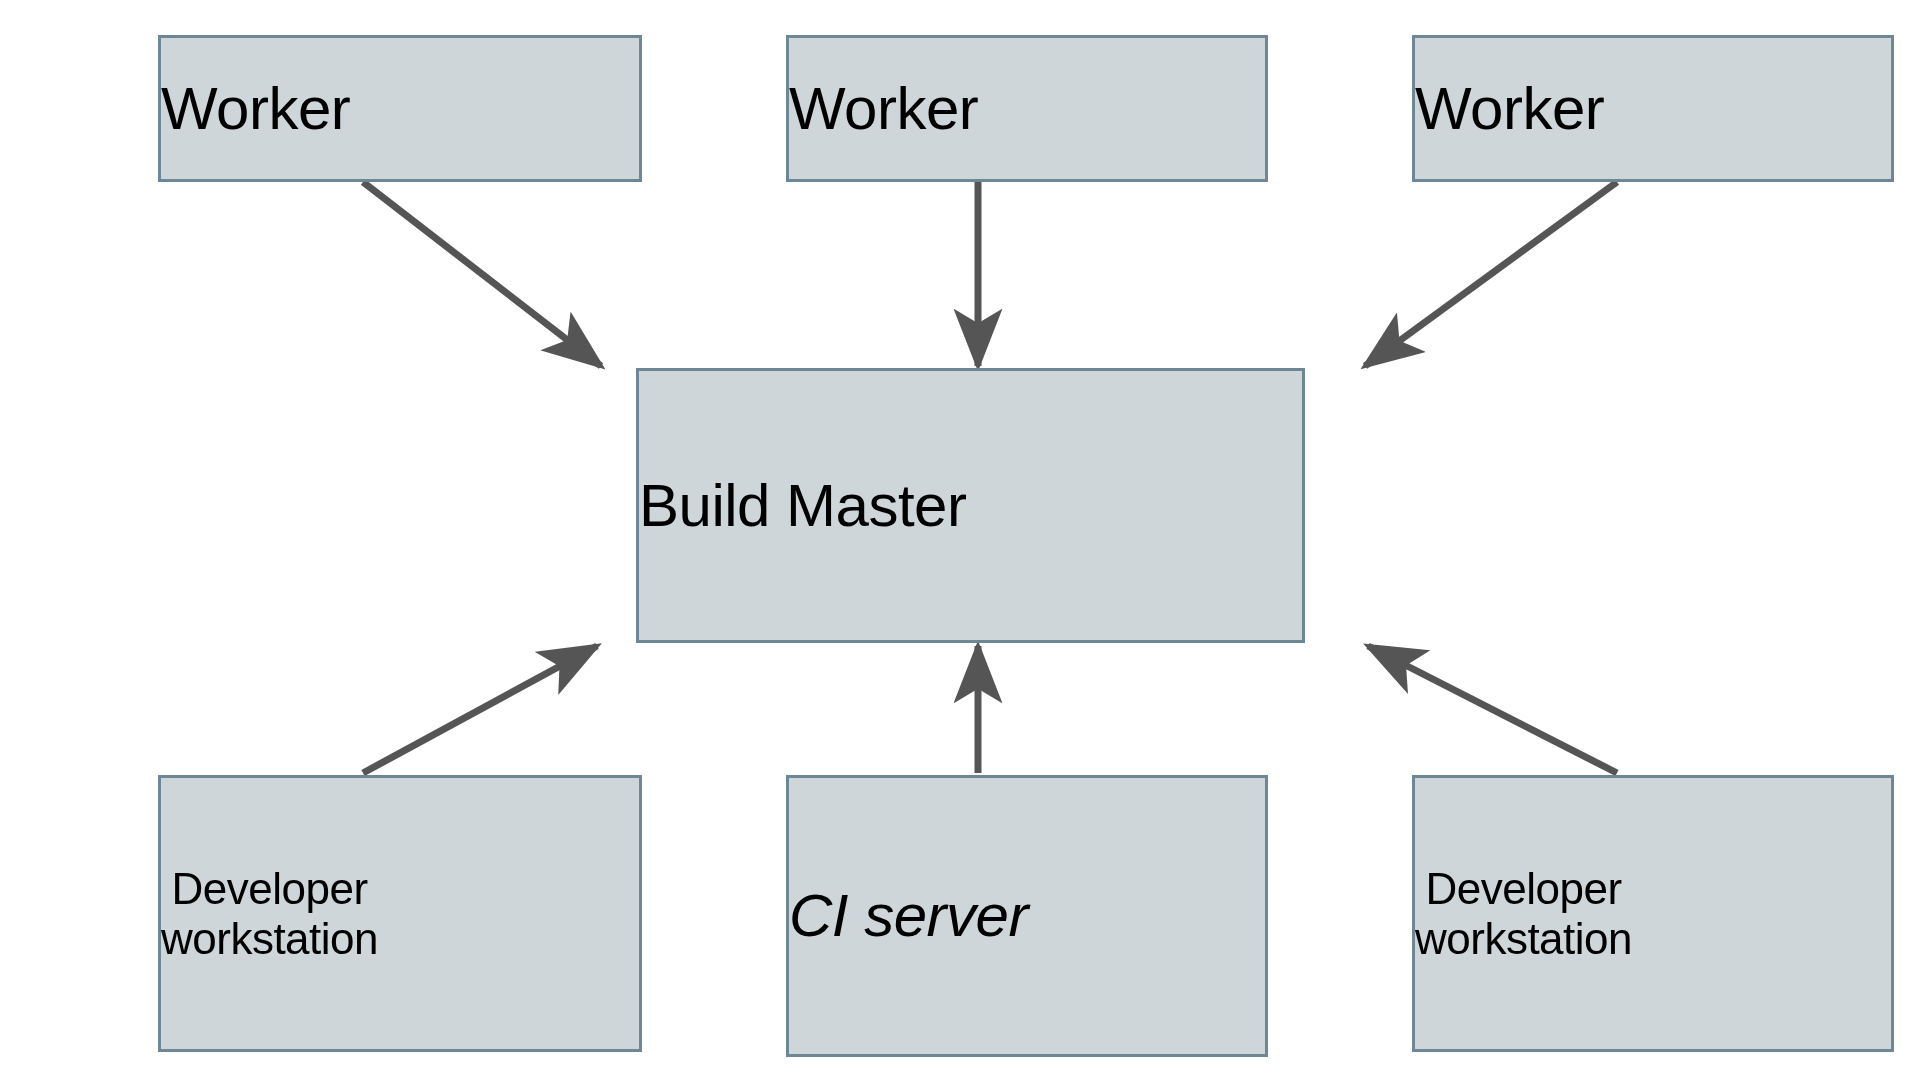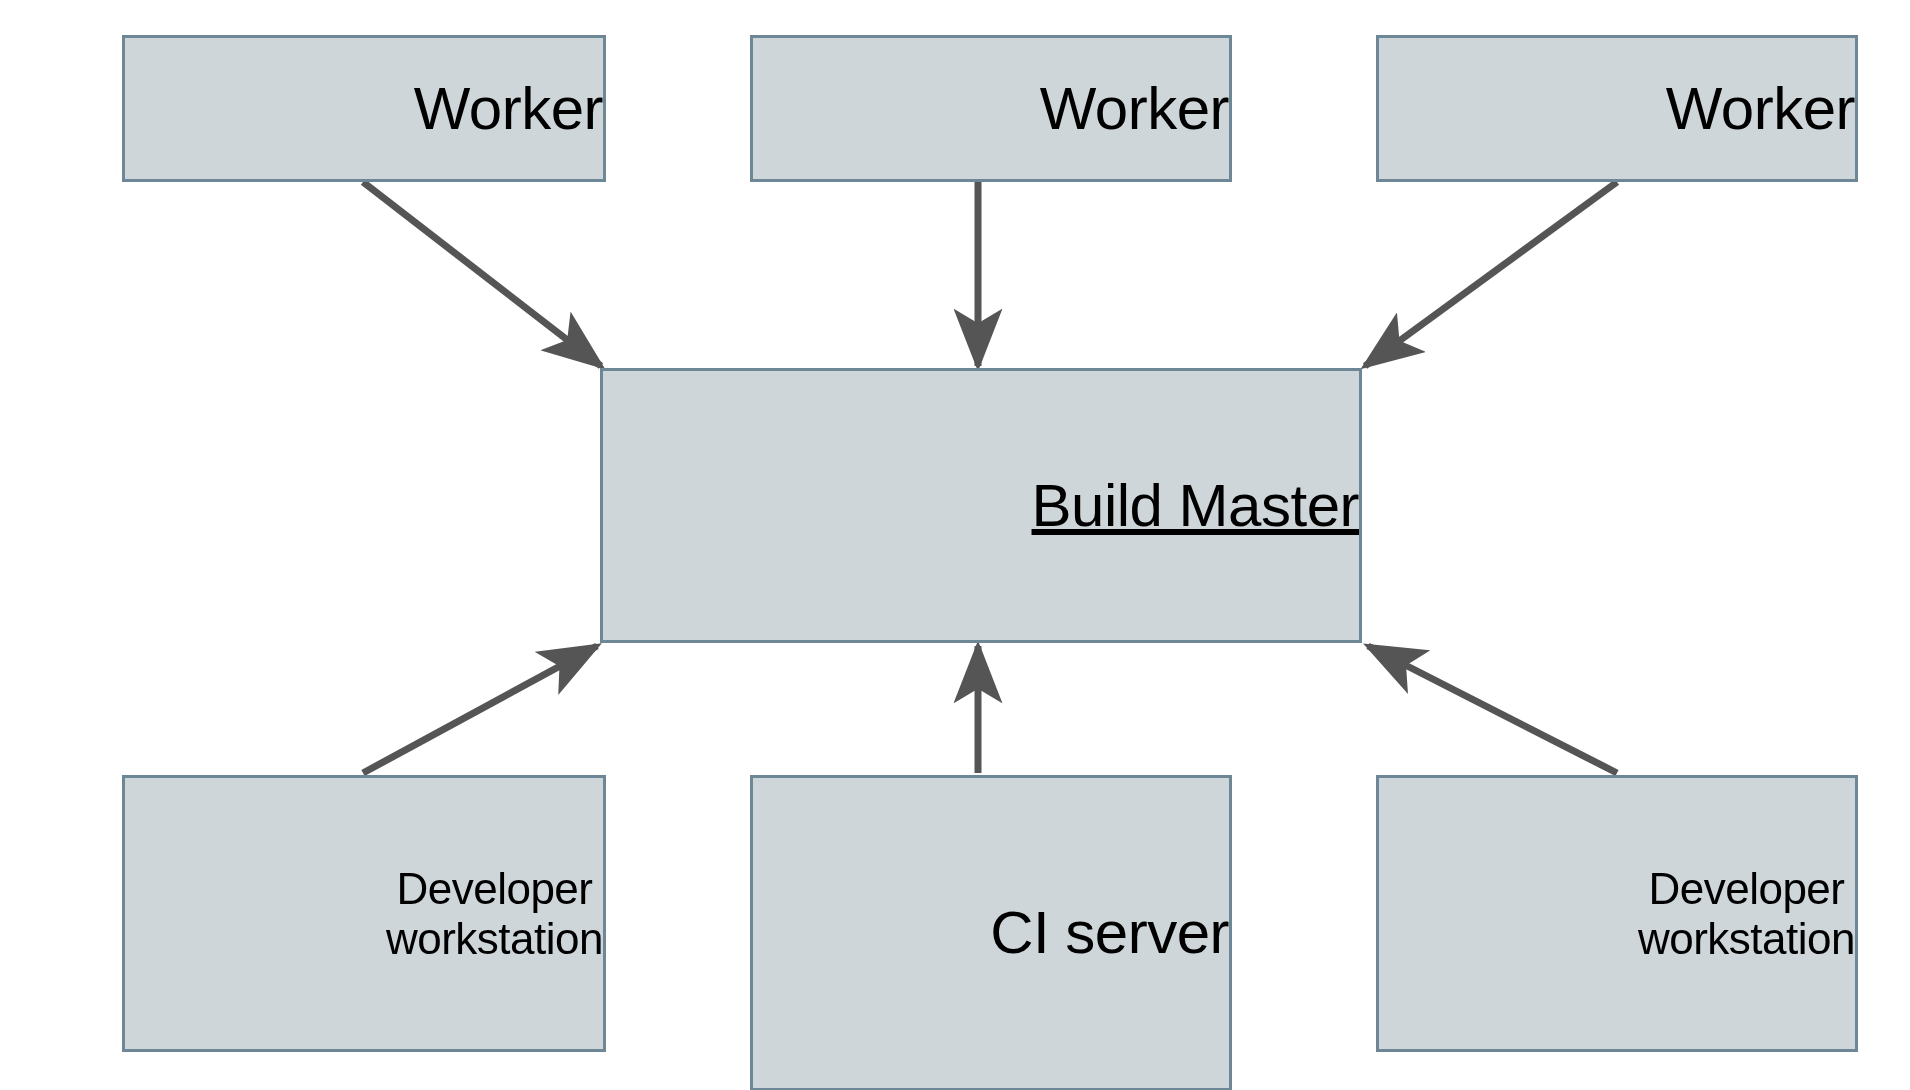--- a/index.html
+++ b/index.html
@@ -26,22 +26,23 @@
     height: 1090px;
     pointer-events: none;
   }
   .node {
     position: absolute;
     box-sizing: border-box;
     background: #ced6d9;
     border: 3px solid #6d8796;
     display: flex;
     align-items: center;
-    justify-content: flex-end;
+    justify-content: flex-start;
     text-align: center;
+    margin-left: 36px;
   }
   .node-label {
     color: #000000;
     font-family: "Liberation Sans", sans-serif;
     font-weight: 400;
     line-height: 1.12;
     white-space: pre-line;
     letter-spacing: -0.5px;
   }
   .label-worker   { font-size: 60px; }
@@ -73,28 +74,28 @@
   <div id="node-layer">
       <div class="node" style="left: 122px; top: 35px; width: 484px; height: 147px; background: rgb(206, 214, 217); border-color: rgb(109, 135, 150);">
         <div class="node-label label-worker" style="color: rgb(0, 0, 0);">Worker</div>
       </div>
       <div class="node" style="left: 750px; top: 35px; width: 482px; height: 147px; background: rgb(206, 214, 217); border-color: rgb(109, 135, 150);">
         <div class="node-label label-worker" style="color: rgb(0, 0, 0);">Worker</div>
       </div>
       <div class="node" style="left: 1376px; top: 35px; width: 482px; height: 147px; background: rgb(206, 214, 217); border-color: rgb(109, 135, 150);">
         <div class="node-label label-worker" style="color: rgb(0, 0, 0);">Worker</div>
       </div>
-      <div class="node" style="left: 600px; top: 368px; width: 762px; height: 275px; background: rgb(206, 214, 217); border-color: rgb(109, 135, 150); text-decoration: underline;">
+      <div class="node" style="left: 600px; top: 368px; width: 669px; height: 275px; background: rgb(206, 214, 217); border-color: rgb(109, 135, 150);">
         <div class="node-label label-master" style="color: rgb(0, 0, 0);">Build Master</div>
       </div>
       <div class="node" style="left: 122px; top: 775px; width: 484px; height: 277px; background: rgb(206, 214, 217); border-color: rgb(109, 135, 150);">
         <div class="node-label label-dev" style="color: rgb(0, 0, 0);">Developer
 workstation</div>
       </div>
-      <div class="node" style="left: 750px; top: 775px; width: 482px; height: 316px; background: rgb(206, 214, 217); border-color: rgb(109, 135, 150);">
+      <div class="node" style="left: 750px; top: 775px; width: 482px; height: 282px; background: rgb(206, 214, 217); border-color: rgb(109, 135, 150); font-style: italic;">
         <div class="node-label label-ci" style="color: rgb(0, 0, 0);">CI server</div>
       </div>
       <div class="node" style="left: 1376px; top: 775px; width: 482px; height: 277px; background: rgb(206, 214, 217); border-color: rgb(109, 135, 150);">
         <div class="node-label label-dev" style="color: rgb(0, 0, 0);">Developer
 workstation</div>
       </div>
     </div>
 
 </div>
 

